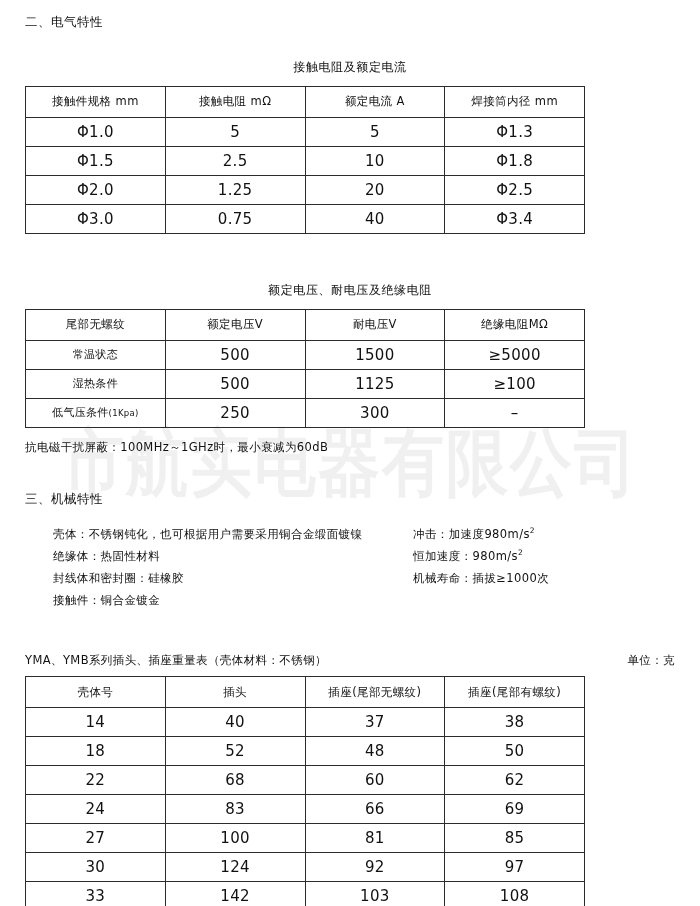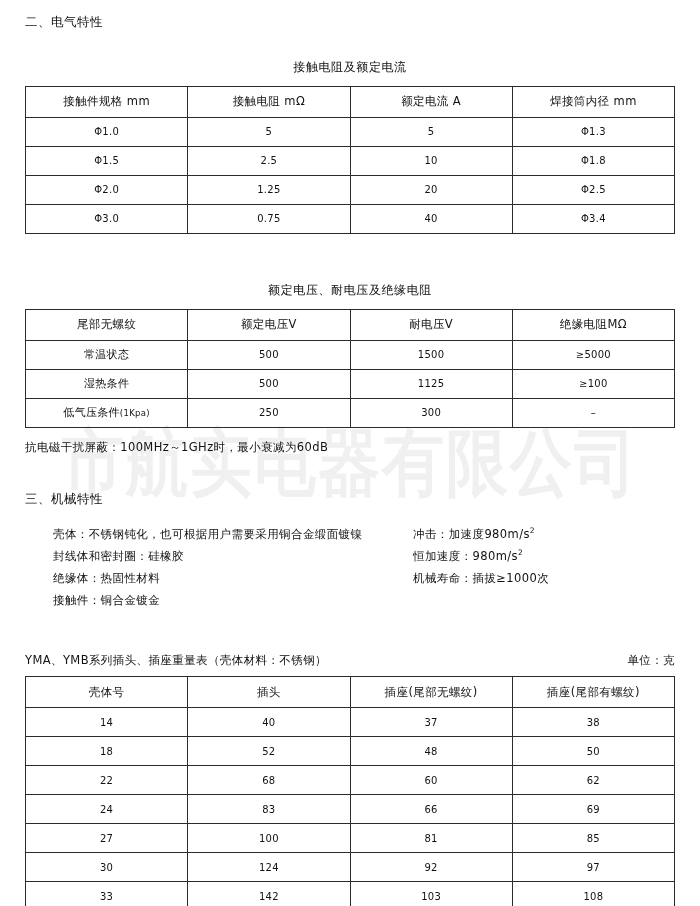--- a/index.html
+++ b/index.html
@@ -69,40 +69,40 @@
   .table-title {
     text-align: center;
     font-size: 12px;
     letter-spacing: 0.6px;
     color: #111;
   }
 
   
   table.doc-table {
     border-collapse: collapse;
-    width: 650px;
+    width: 560px;
     table-layout: fixed;
     background: transparent;
   }
   table.doc-table td,
   table.doc-table th {
     border: 1px solid #2b2b2b;
     text-align: center;
     vertical-align: middle;
     font-weight: normal;
     color: #111;
     padding: 0;
   }
   table.doc-table th {
     font-size: 11.5px;
     height: 30px;
     letter-spacing: 0.4px;
   }
   table.doc-table td {
-    font-size: 10px;
+    font-size: 15px;
     height: 28px;
     letter-spacing: 0.3px;
   }
   table.doc-table td.cn-cell {
     font-size: 11px;
   }
   .sub-small { font-size: 8.5px; }
 
   
   .note-line {
@@ -247,22 +247,22 @@
 
     <div id="heading-mechanical-wrap">
       <div class="section-heading">三、机械特性</div>
     </div>
 
     <div style="height:18px"></div>
 
     <div class="spec-grid">
       <div class="spec-col-left" id="spec-left">
           <div class="spec-line">壳体：不锈钢钝化，也可根据用户需要采用铜合金缎面镀镍</div>
+          <div class="spec-line">绝缘体：热固性材料</div>
           <div class="spec-line">封线体和密封圈：硅橡胶</div>
-          <div class="spec-line">绝缘体：热固性材料</div>
           <div class="spec-line">接触件：铜合金镀金</div>
         </div>
       <div class="spec-col-right" id="spec-right">
           <div class="spec-line">冲击：加速度980m/s<sup>2</sup></div>
           <div class="spec-line">恒加速度：980m/s<sup>2</sup></div>
           <div class="spec-line">机械寿命：插拔≥1000次</div>
         </div>
     </div>
 
     <div style="height:42px"></div>

